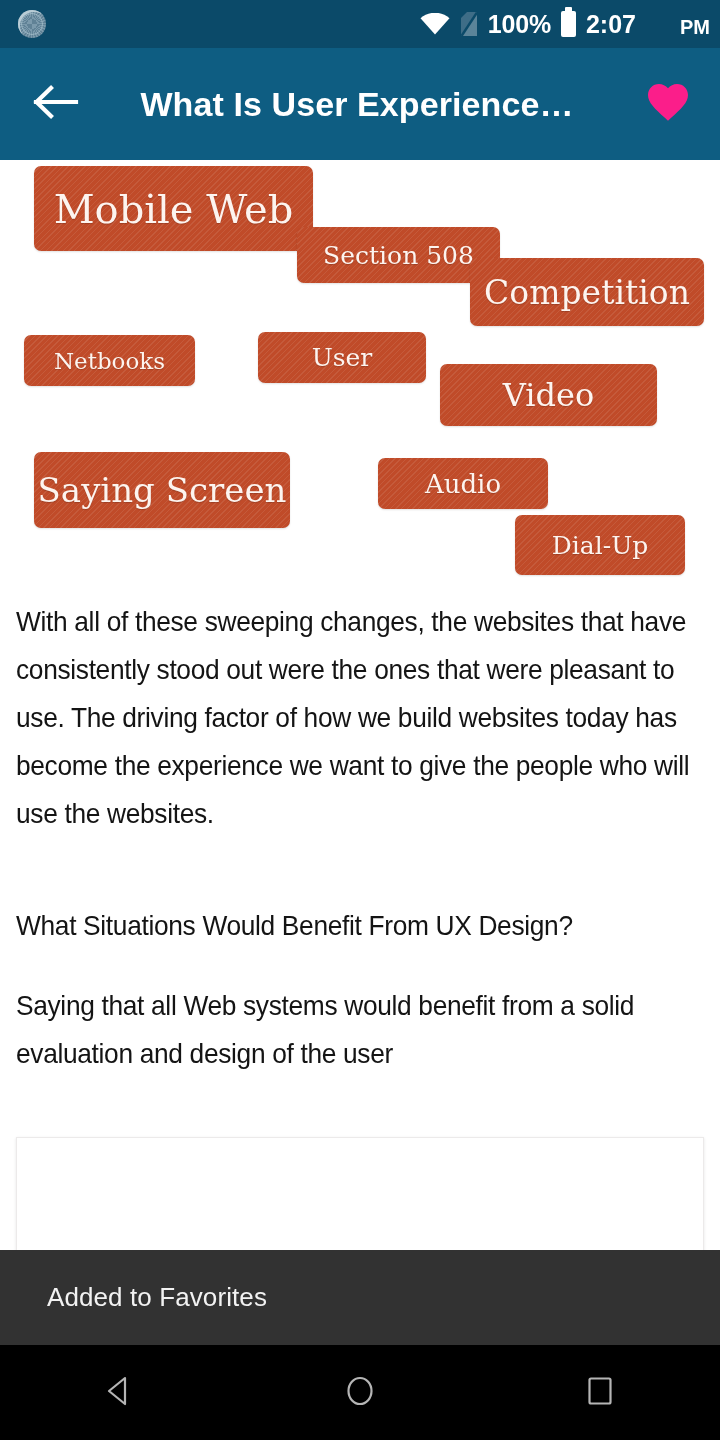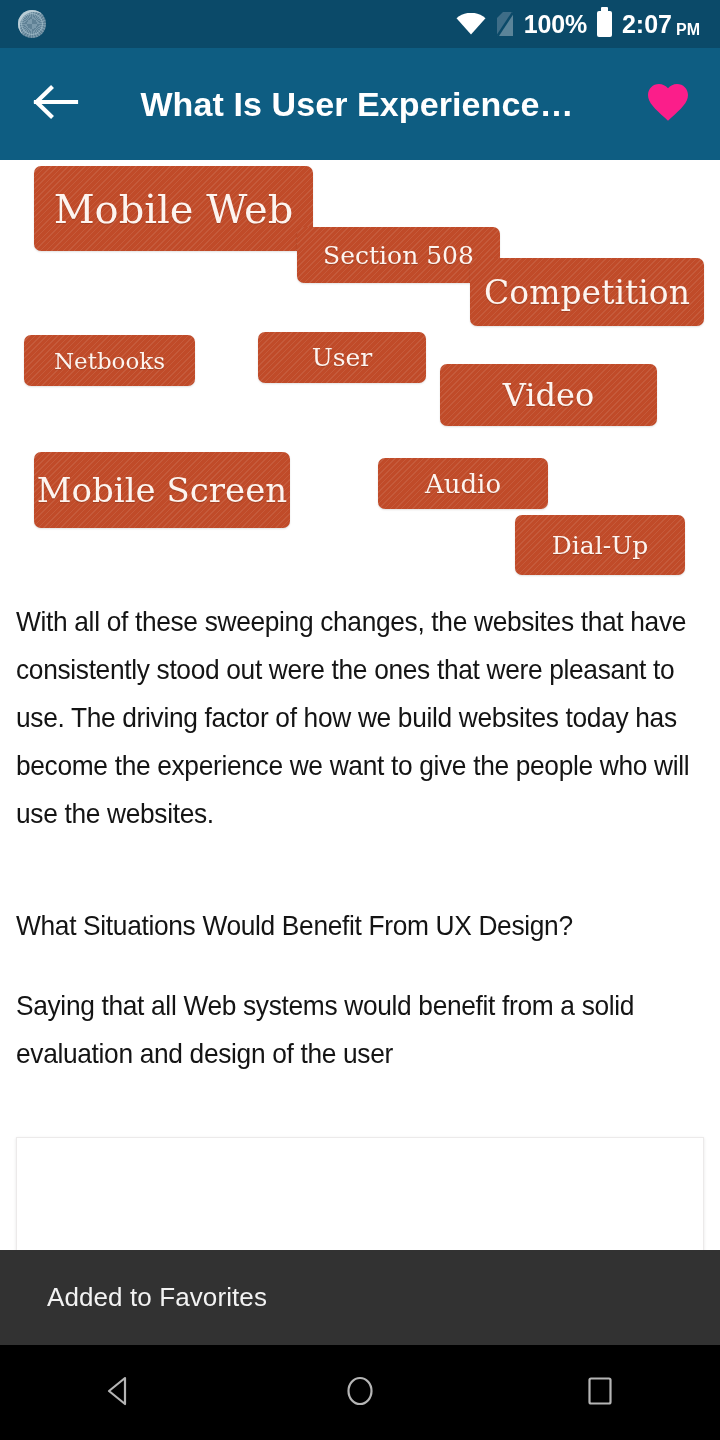--- a/index.html
+++ b/index.html
@@ -27,37 +27,37 @@
     position:relative;
   }
   .spinner-ic::after{
     content:""; position:absolute; left:3px; top:3px; right:3px; bottom:3px;
     border-radius:50%;
     background:transparent;
     border:1px solid rgba(220,235,242,.55);
   }
   #status-right{
     display:flex; align-items:center; gap:10px;
-    padding-right:20px;
+    padding-right:10px;
   }
   .wifi-ic{
     width:30px;height:22px;position:relative;
   }
   .wifi-ic svg{ display:block; }
   .sim-ic{ width:18px;height:26px;position:relative; }
   .batt-pct{ color:#fff; font-size:25px; font-weight:600; letter-spacing:-.2px; }
   .batt-ic{
     width:15px;height:26px;background:#fff;border-radius:2px;position:relative;
   }
   .batt-ic::before{
     content:""; position:absolute; left:4px; top:-4px; width:7px;height:4px;
     background:#fff; border-radius:1px 1px 0 0;
   }
   .clock{ color:#fff; font-size:25px; font-weight:600; display:flex; align-items:flex-end; gap:4px;}
-  .clock .ampm{ font-size:16px; font-weight:700; }
+  .clock .ampm{ font-size:20px; font-weight:700;margin-left:40px; }
 
   
   #app-bar{
     position:absolute; left:0; top:48px; width:720px; height:112px;
     background:#0e5d82;
     display:flex; align-items:center;
   }
   #back-button{
     width:56px;height:56px;margin-left:28px;
     display:flex;align-items:center;justify-content:center;
@@ -216,21 +216,21 @@
 
 <div id="content">
 
   <div id="article-image">
       <div class="tag" style="left: 34px; top: 6px; width: 279px; height: 85px; font-size: 40px; background-color: rgb(192, 75, 41);">Mobile Web</div>
       <div class="tag" style="left: 297px; top: 67px; width: 203px; height: 56px; font-size: 25px; background-color: rgb(192, 75, 41);">Section 508</div>
       <div class="tag" style="left: 24px; top: 175px; width: 171px; height: 51px; font-size: 23px; background-color: rgb(192, 75, 41);">Netbooks</div>
       <div class="tag" style="left: 470px; top: 98px; width: 234px; height: 68px; font-size: 33px; background-color: rgb(192, 75, 41);">Competition</div>
       <div class="tag" style="left: 258px; top: 172px; width: 168px; height: 51px; font-size: 25px; background-color: rgb(192, 75, 41);">User</div>
       <div class="tag" style="left: 440px; top: 204px; width: 217px; height: 62px; font-size: 32px; background-color: rgb(192, 75, 41);">Video</div>
-      <div class="tag" style="left: 34px; top: 292px; width: 256px; height: 76px; font-size: 34px; background-color: rgb(192, 75, 41);">Mobile Screen</div>
+      <div class="tag" style="left: 34px; top: 292px; width: 256px; height: 76px; font-size: 34px; background-color: rgb(192, 75, 41);">Saying Screen</div>
       <div class="tag" style="left: 378px; top: 298px; width: 170px; height: 51px; font-size: 26px; background-color: rgb(192, 75, 41);">Audio</div>
       <div class="tag" style="left: 515px; top: 355px; width: 170px; height: 60px; font-size: 25px; background-color: rgb(192, 75, 41);">Dial-Up</div>
     </div>
 
   <div id="article-body">
     <div class="para">With all of these sweeping changes, the websites that have consistently stood out were the ones that were pleasant to use. The driving factor of how we build websites today has become the experience we want to give the people who will use the websites.</div>
     <div class="section-head">What Situations Would Benefit From UX Design?</div>
     <div class="para second">Saying that all Web systems would benefit from a solid evaluation and design of the user</div>
   </div>
 

